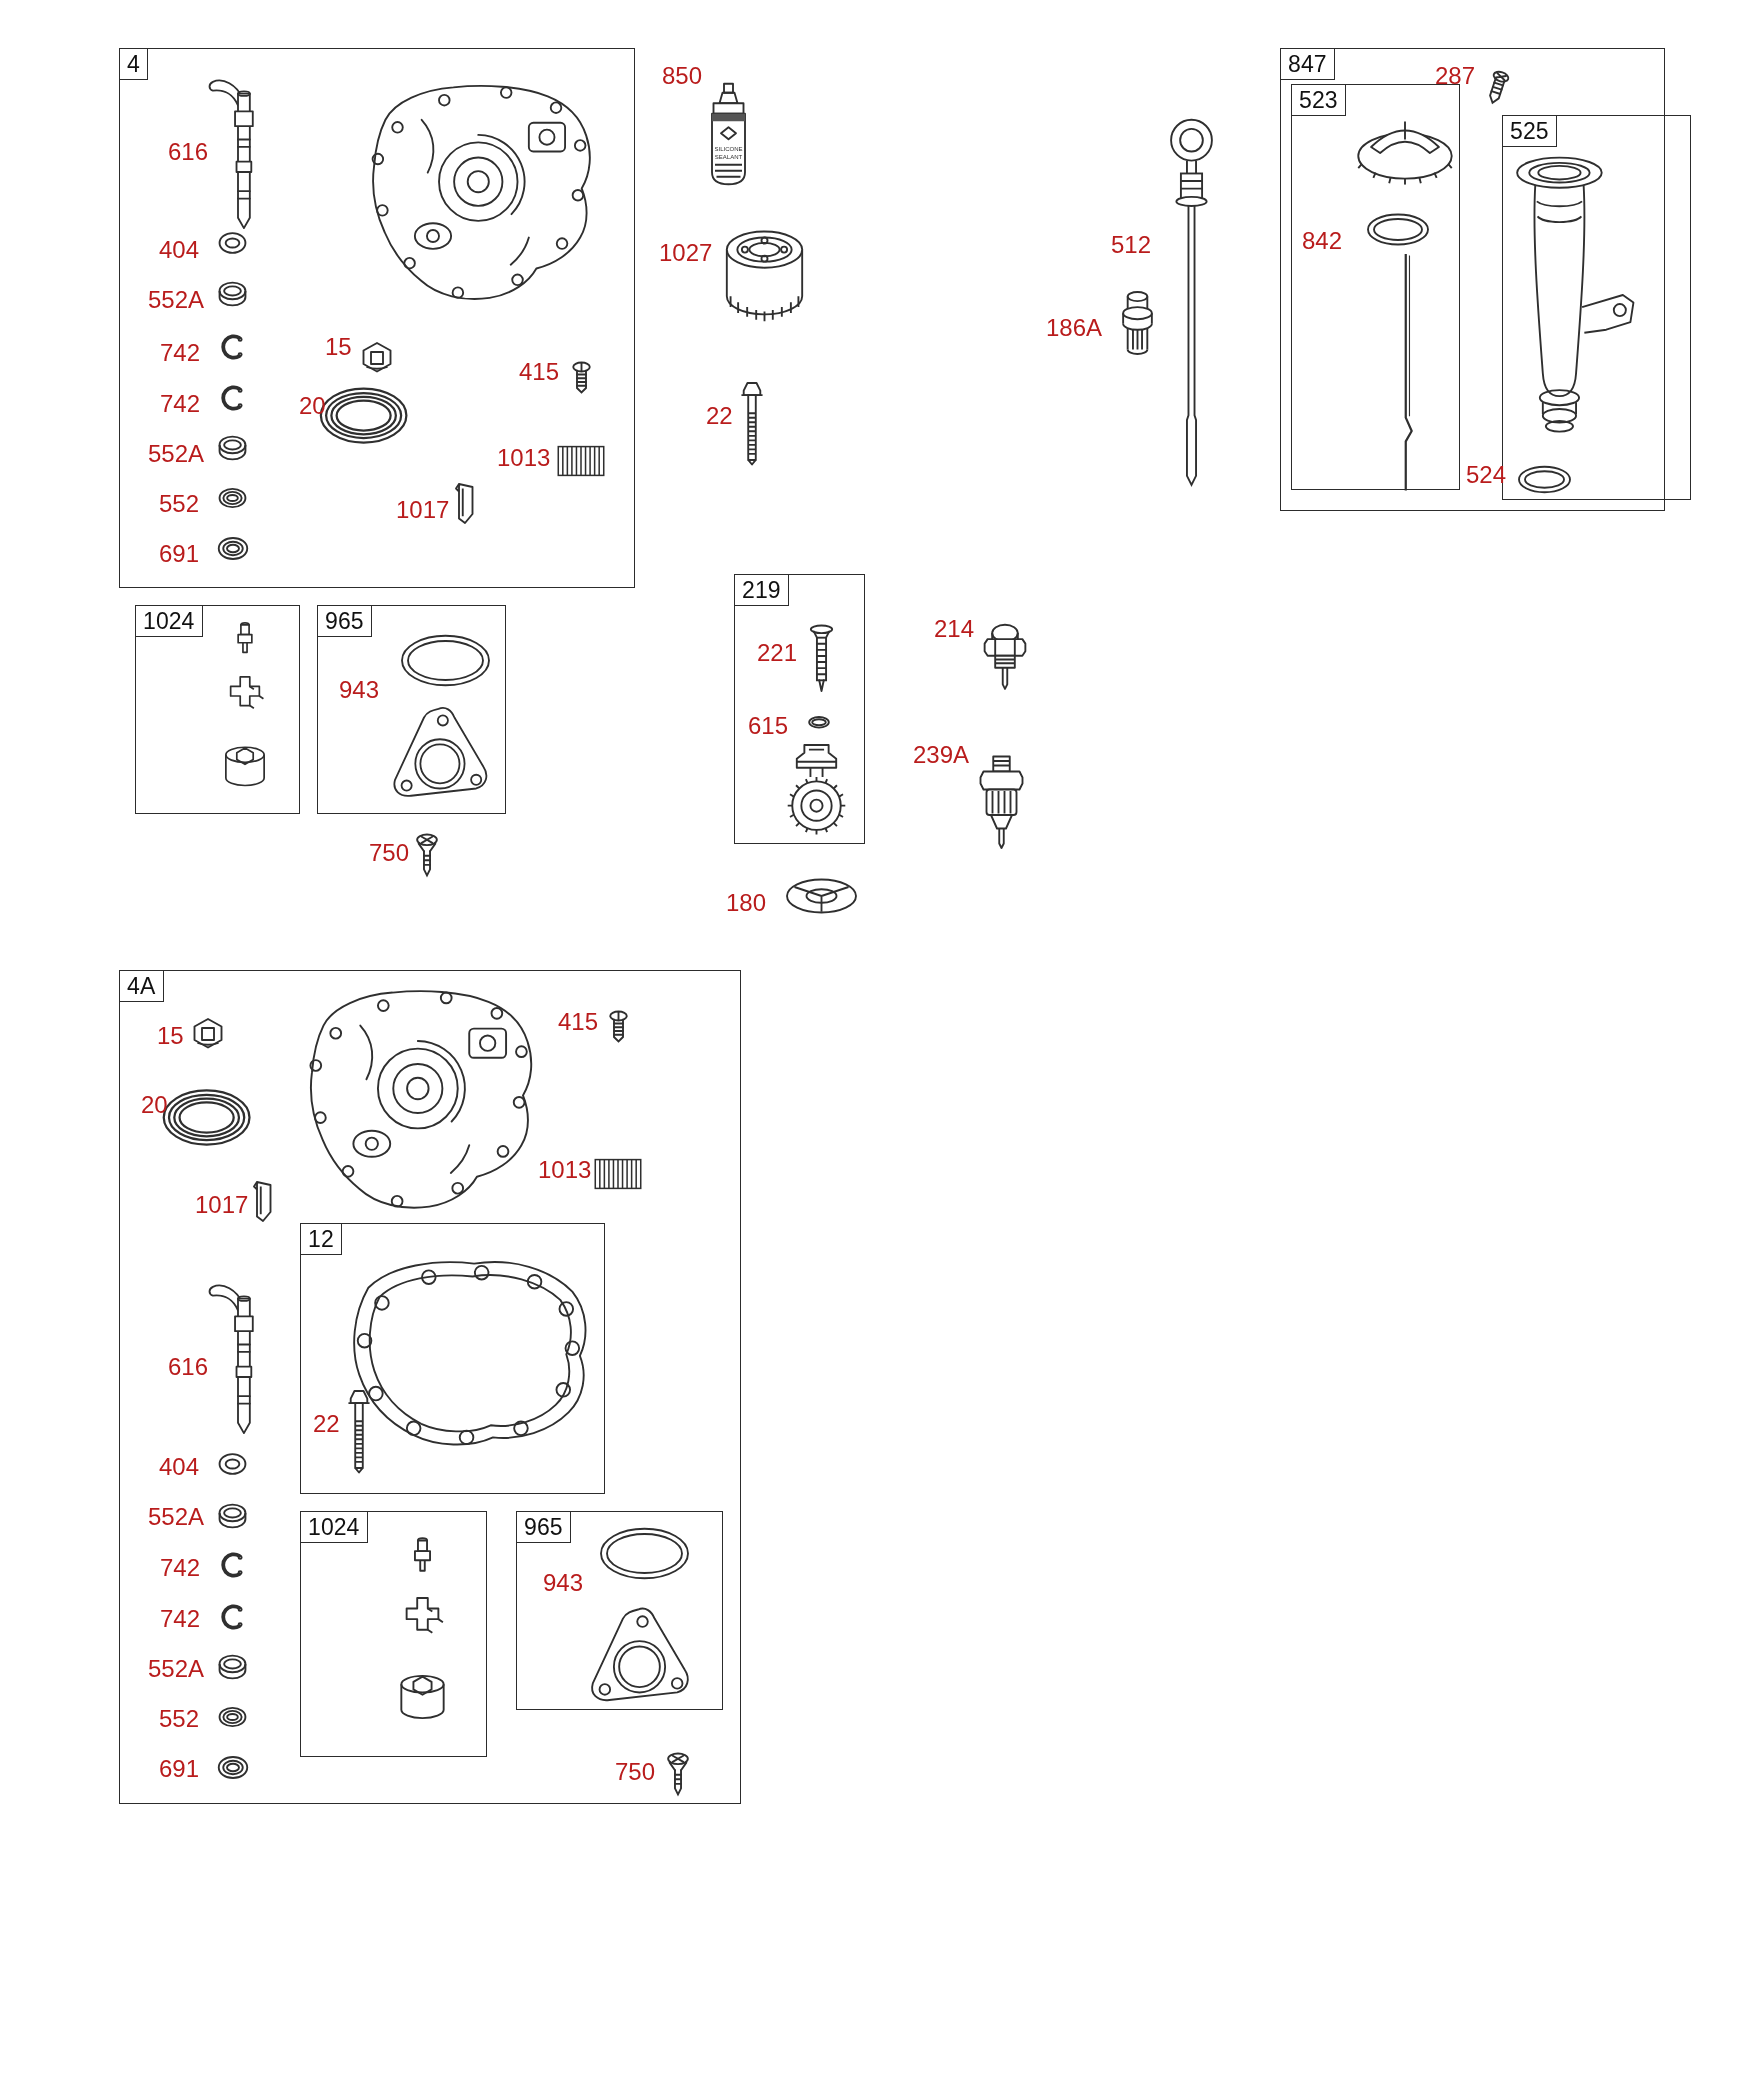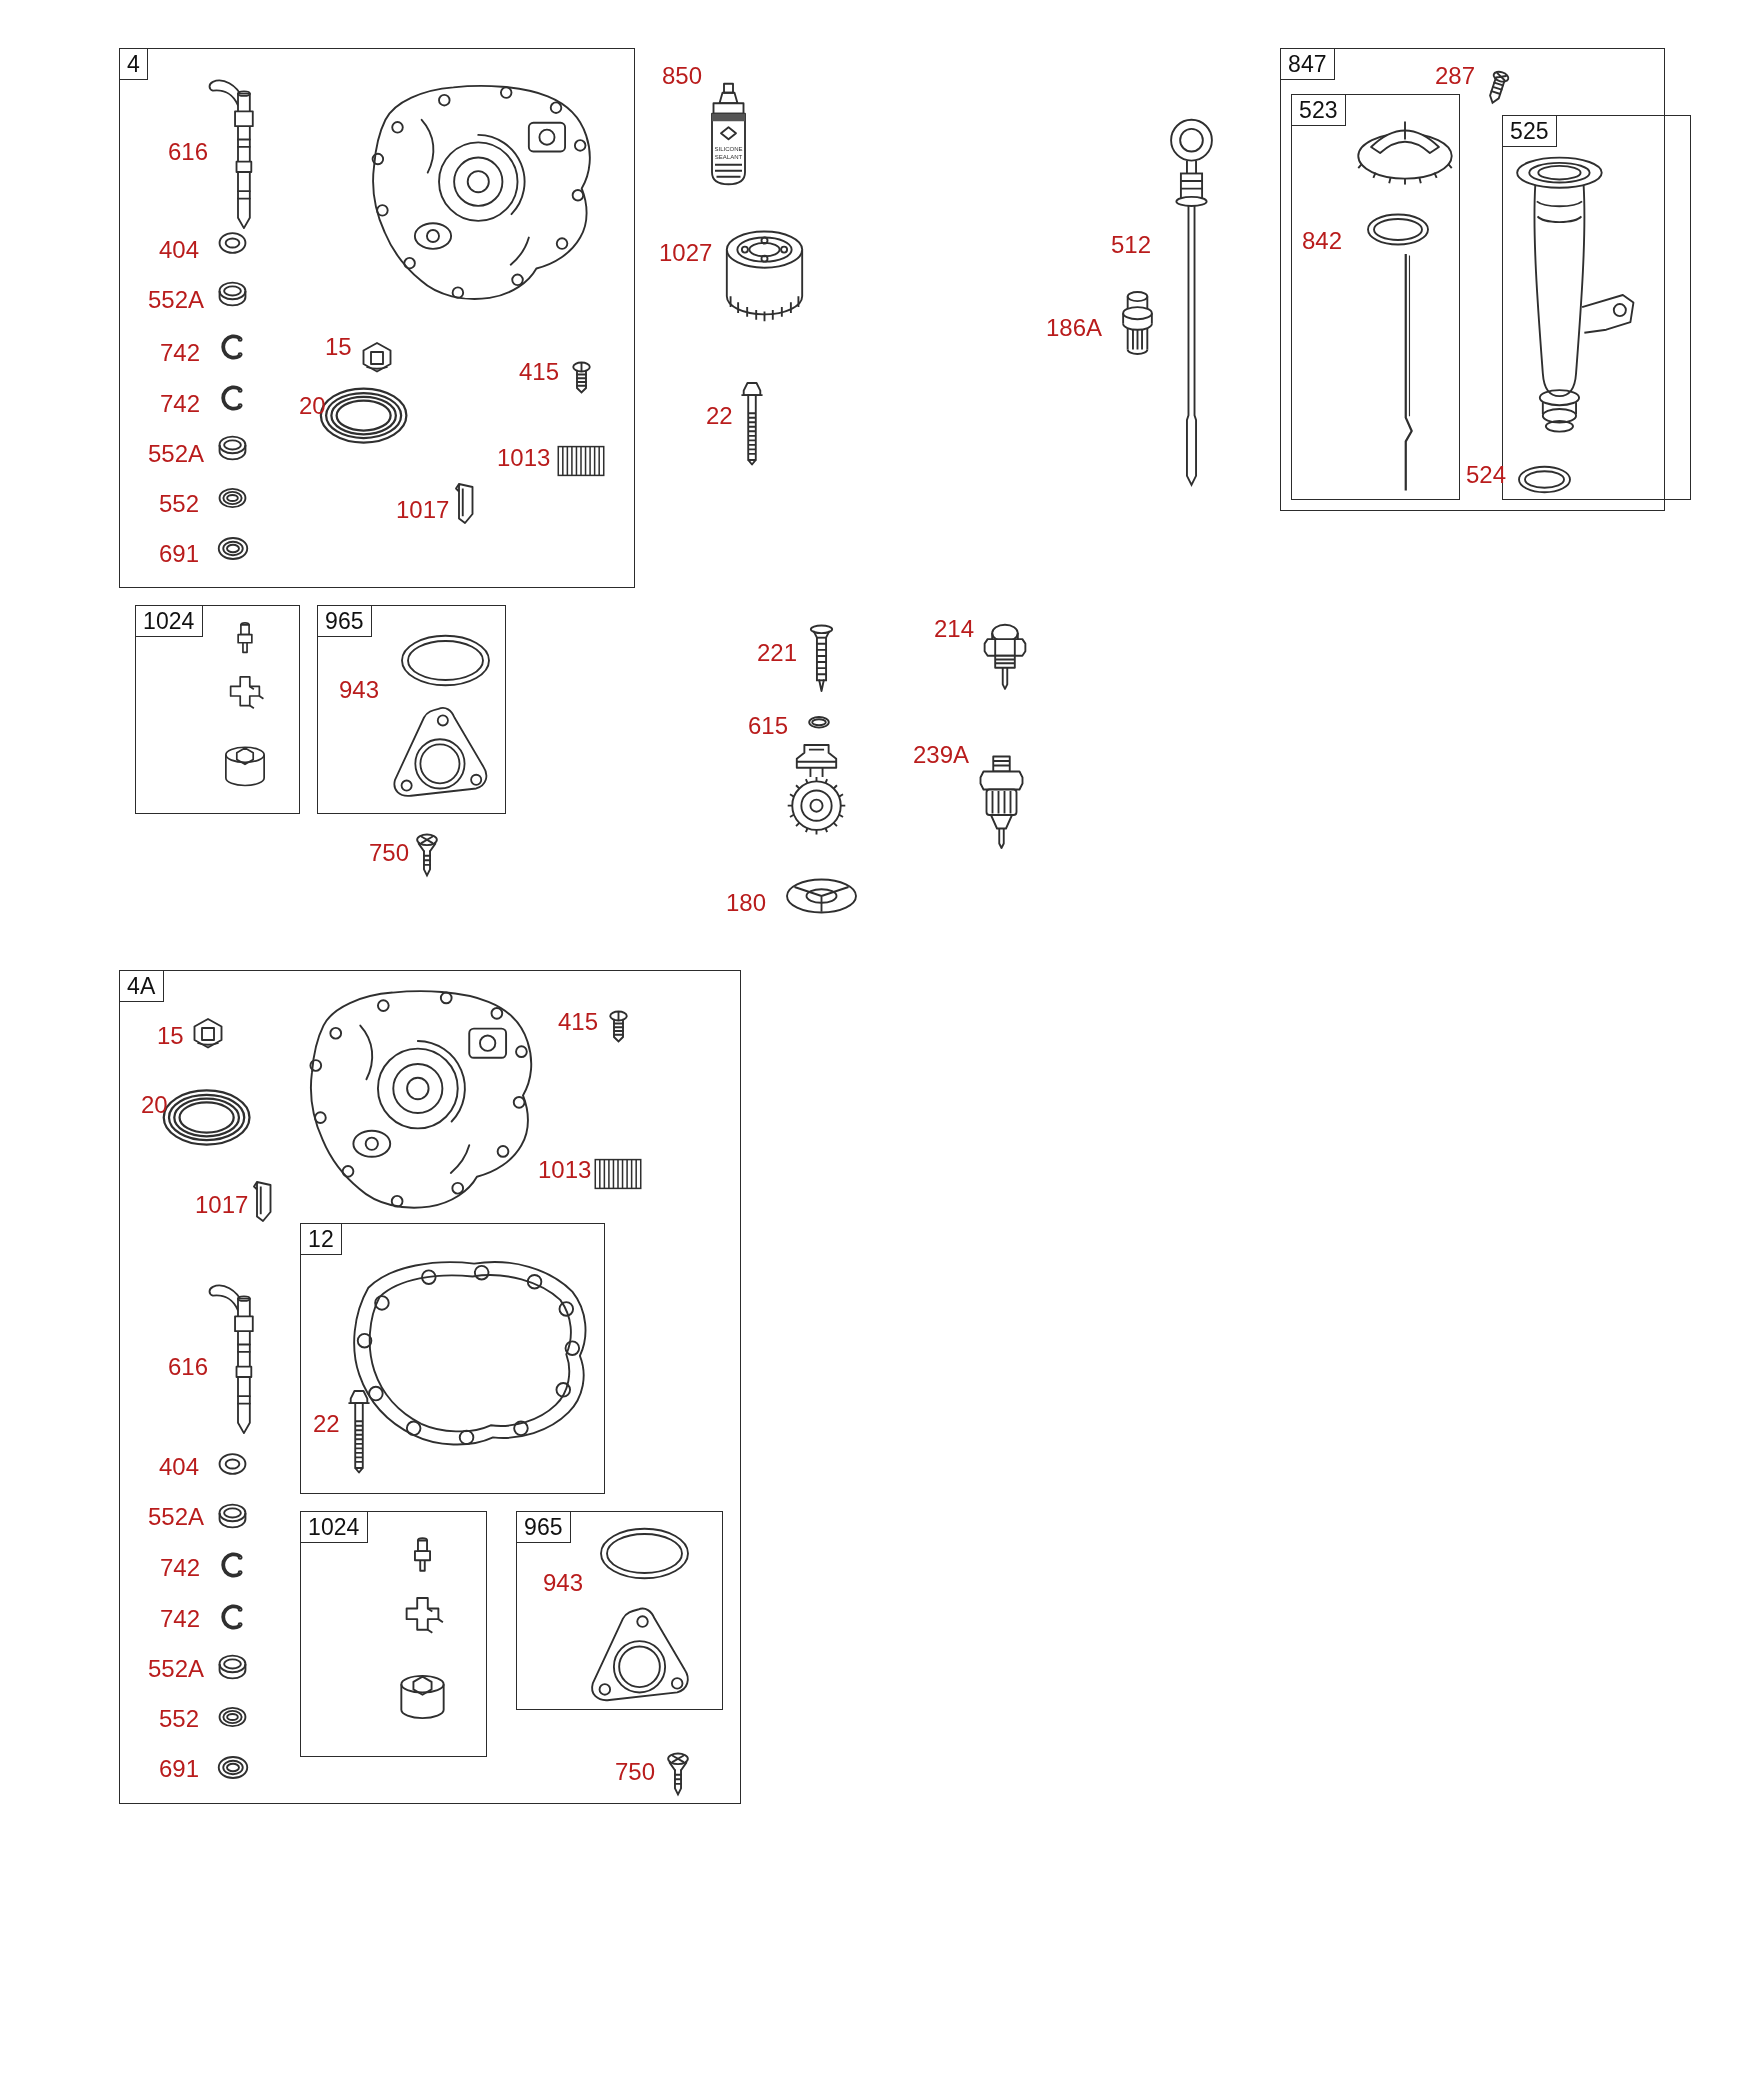--- a/index.html
+++ b/index.html
@@ -370,25 +370,28 @@
       </symbol>
     </defs>
   </svg>
 
   <div class="gbox" style="left:119px;top:48px;width:516px;height:540px">
     <span class="gtag">4</span>
   </div>
   <div class="gbox" style="left:1280px;top:48px;width:385px;height:463px">
     <span class="gtag">847</span>
   </div>
-  <div class="gbox" style="left:1291px;top:94px;width:169px;height:406px">
+  <div class="gbox" style="left:1291px;top:84px;width:169px;height:406px">
     <span class="gtag">523</span>
   </div>
   <div class="gbox" style="left:1502px;top:115px;width:189px;height:385px">
     <span class="gtag">525</span>
+  </div>
+  <div class="gbox" style="left:734px;top:574px;width:131px;height:270px">
+    <span class="gtag">219</span>
   </div>
   <div class="gbox" style="left:135px;top:605px;width:165px;height:209px">
     <span class="gtag">1024</span>
   </div>
   <div class="gbox" style="left:317px;top:605px;width:189px;height:209px">
     <span class="gtag">965</span>
   </div>
   <div class="gbox" style="left:119px;top:970px;width:622px;height:834px">
     <span class="gtag">4A</span>
   </div>

